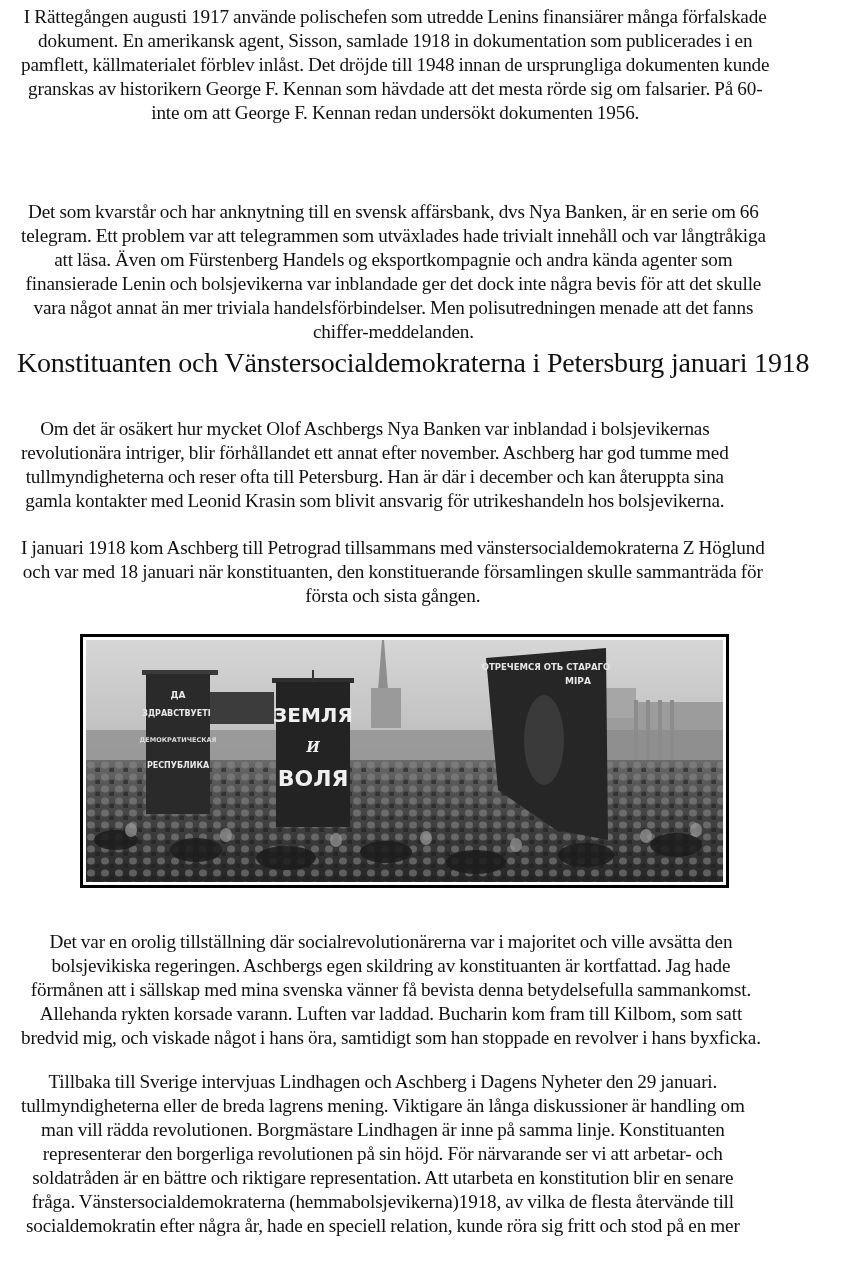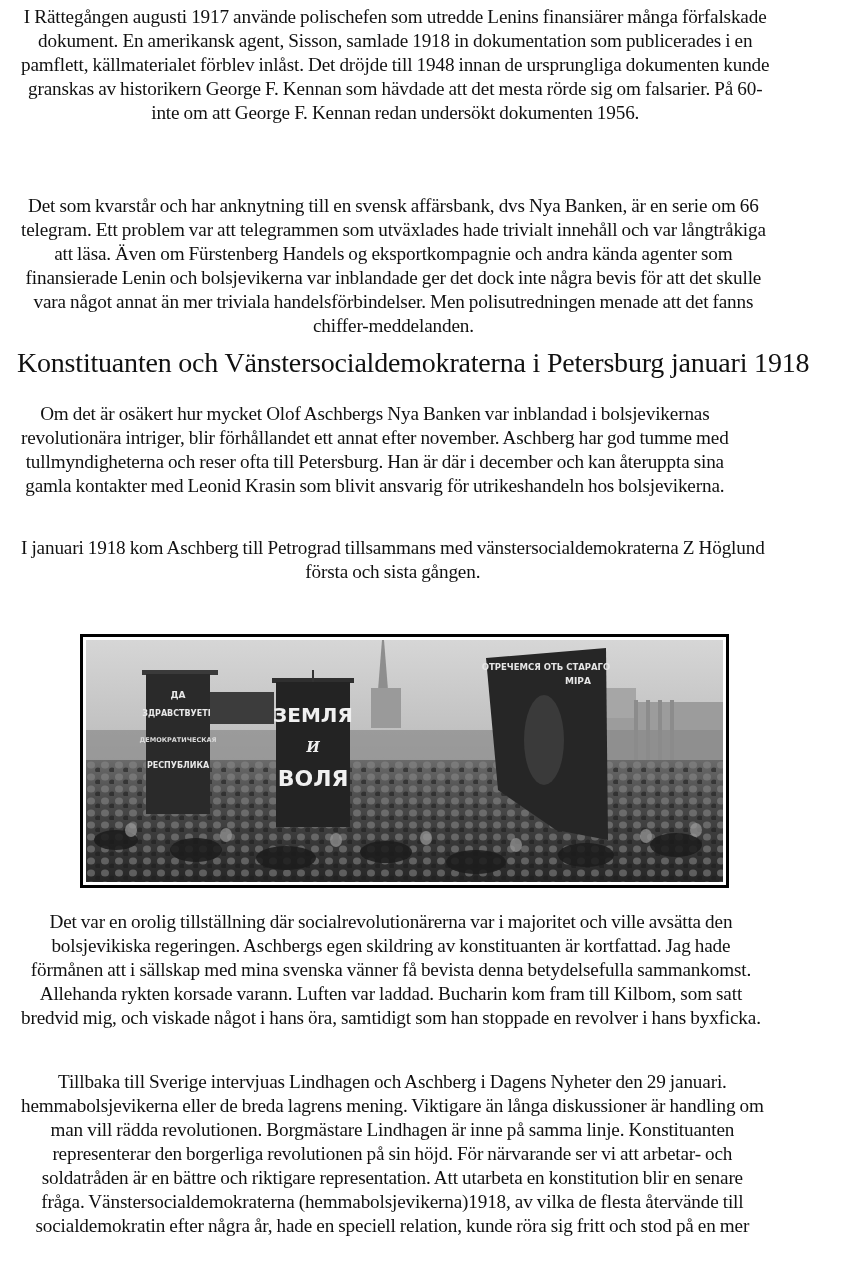--- a/index.html
+++ b/index.html
@@ -68,54 +68,55 @@
 <div class="page">
 
   <p class="para" style="position:absolute; top:1px;">
     <span class="line">I Rättegången augusti 1917 använde polischefen som utredde Lenins finansiärer många förfalskade</span>
     <span class="line">dokument. En amerikansk agent, Sisson, samlade 1918 in dokumentation som publicerades i en</span>
     <span class="line">pamflett, källmaterialet förblev inlåst. Det dröjde till 1948 innan de ursprungliga dokumenten kunde</span>
     <span class="line">granskas av historikern George F. Kennan som hävdade att det mesta rörde sig om falsarier. På 60-</span>
     <span class="line">inte om att George F. Kennan redan undersökt dokumenten 1956.</span>
   </p>
 
-  <p class="para" style="position:absolute; top:190px;">
+  <p class="para" style="position:absolute; top:196px;">
     <span class="line">Det som kvarstår och har anknytning till en svensk affärsbank, dvs Nya Banken, är en serie om 66</span>
     <span class="line">telegram. Ett problem var att telegrammen som utväxlades hade trivialt innehåll och var långtråkiga</span>
     <span class="line">att läsa. Även om Fürstenberg Handels og eksportkompagnie och andra kända agenter som</span>
     <span class="line">finansierade Lenin och bolsjevikerna var inblandade ger det dock inte några bevis för att det skulle</span>
     <span class="line">vara något annat än mer triviala handelsförbindelser. Men polisutredningen menade att det fanns</span>
     <span class="line">chiffer-meddelanden.</span>
   </p>
 
   <h2 class="heading" style="position:absolute; top:347px;">Konstituanten och Vänstersocialdemokraterna i Petersburg januari 1918</h2>
 
-  <p class="para" style="position:absolute; top:398px;font-family:Liberation Serif, serif;">
+  <p class="para" style="position:absolute; top:413px;font-family:Liberation Serif, serif;">
     <span class="line">Om det är osäkert hur mycket Olof Aschbergs Nya Banken var inblandad i bolsjevikernas</span>
     <span class="line">revolutionära intriger, blir förhållandet ett annat efter november. Aschberg har god tumme med</span>
     <span class="line">tullmyndigheterna och reser ofta till Petersburg. Han är där i december och kan återuppta sina</span>
     <span class="line">gamla kontakter med Leonid Krasin som blivit ansvarig för utrikeshandeln hos bolsjevikerna.</span>
   </p>
 
   <p class="para" style="position:absolute; top:532px;">
     <span class="line">I januari 1918 kom Aschberg till Petrograd tillsammans med vänstersocialdemokraterna Z Höglund</span>
+    <span class="line">och var med 18 januari när konstituanten, den konstituerande församlingen skulle sammanträda för</span>
     <span class="line">första och sista gången.</span>
   </p>
 
-  <p class="para" style="position:absolute; top:906px;">
+  <p class="para" style="position:absolute; top:926px;">
     <span class="line">Det var en orolig tillställning där socialrevolutionärerna var i majoritet och ville avsätta den</span>
     <span class="line">bolsjevikiska regeringen. Aschbergs egen skildring av konstituanten är kortfattad. Jag hade</span>
     <span class="line">förmånen att i sällskap med mina svenska vänner få bevista denna betydelsefulla sammankomst.</span>
     <span class="line">Allehanda rykten korsade varann. Luften var laddad. Bucharin kom fram till Kilbom, som satt</span>
     <span class="line">bredvid mig, och viskade något i hans öra, samtidigt som han stoppade en revolver i hans byxficka.</span>
   </p>
 
   <p class="para" style="position:absolute; top:1066px;">
     <span class="line">Tillbaka till Sverige intervjuas Lindhagen och Aschberg i Dagens Nyheter den 29 januari.</span>
-    <span class="line">hemmabolsjevikerna eller de breda lagrens mening. Viktigare än långa diskussioner är handling om</span>
+    <span class="line">tullmyndigheterna eller de breda lagrens mening. Viktigare än långa diskussioner är handling om</span>
     <span class="line">man vill rädda revolutionen. Borgmästare Lindhagen är inne på samma linje. Konstituanten</span>
     <span class="line">representerar den borgerliga revolutionen på sin höjd. För närvarande ser vi att arbetar- och</span>
     <span class="line">soldatråden är en bättre och riktigare representation. Att utarbeta en konstitution blir en senare</span>
     <span class="line">fråga. Vänstersocialdemokraterna (hemmabolsjevikerna)1918, av vilka de flesta återvände till</span>
     <span class="line">socialdemokratin efter några år, hade en speciell relation, kunde röra sig fritt och stod på en mer</span>
   </p>
 </div>
 
 <div class="figure-wrap">
   <div class="photo">

